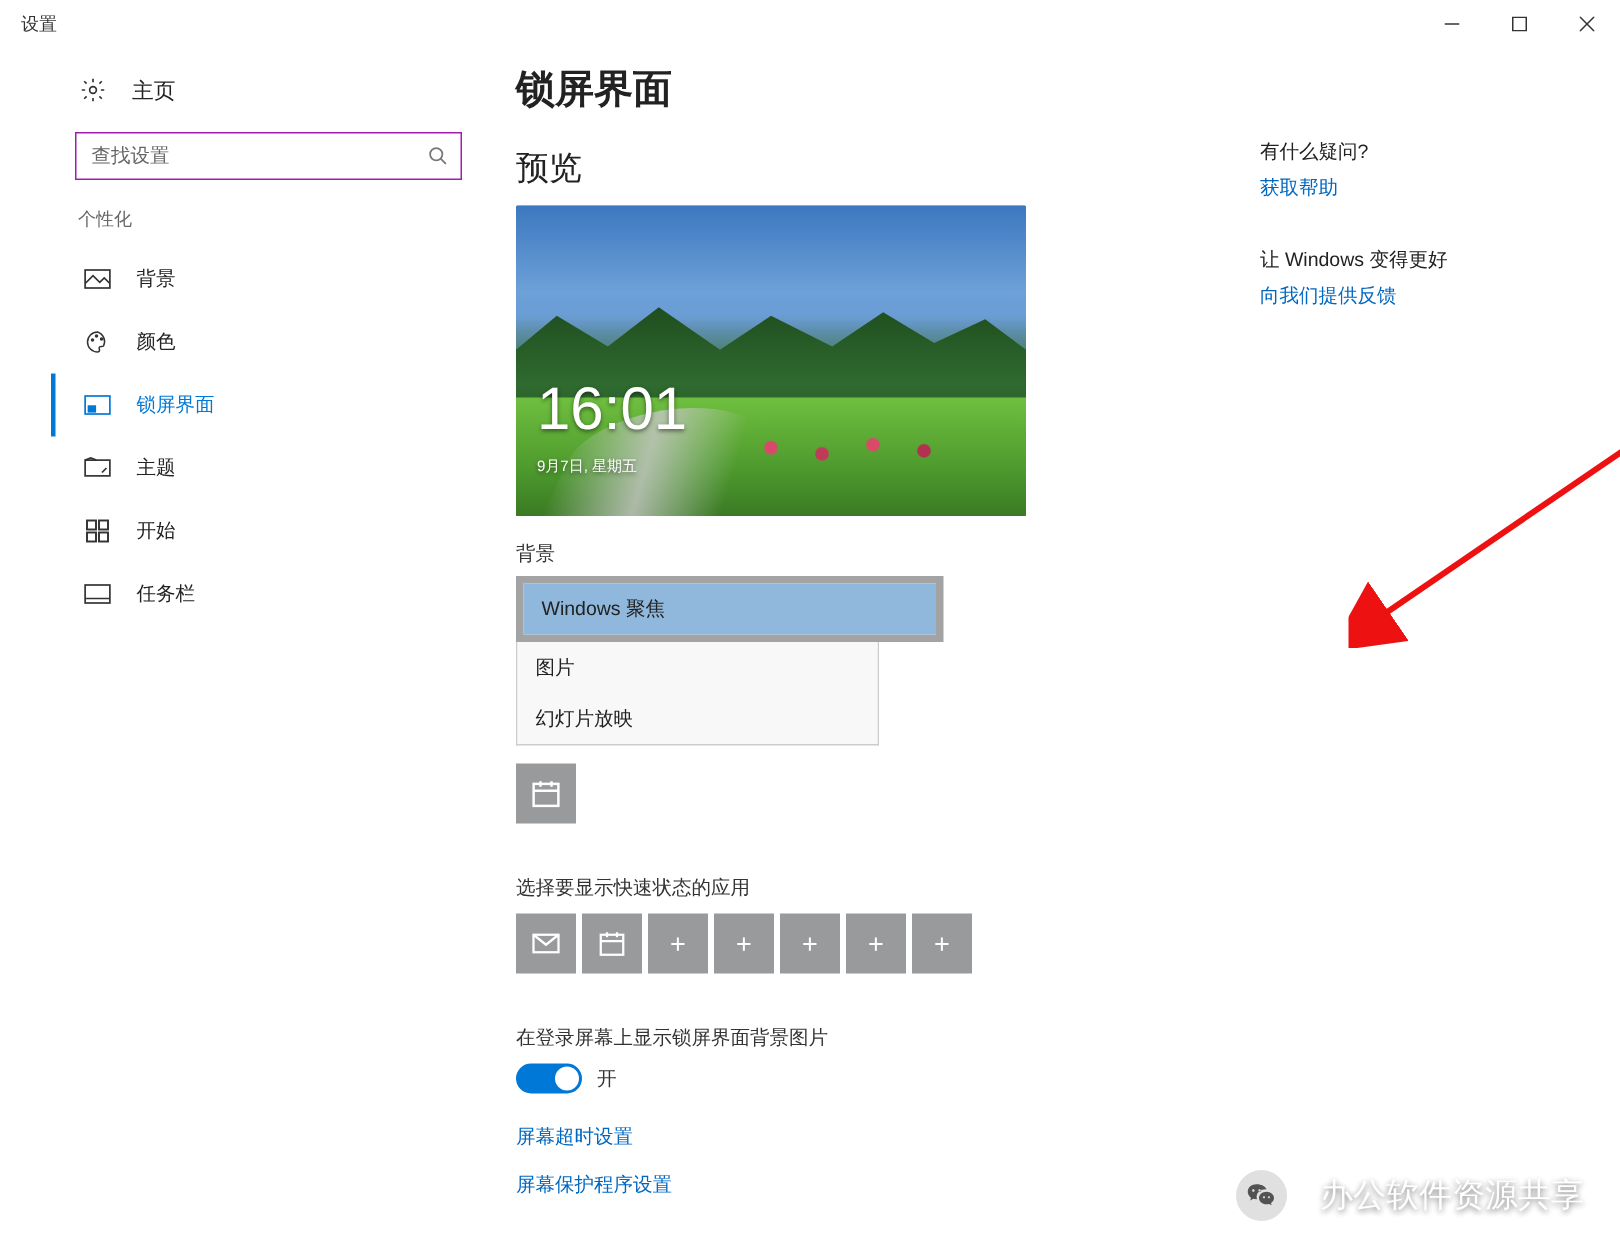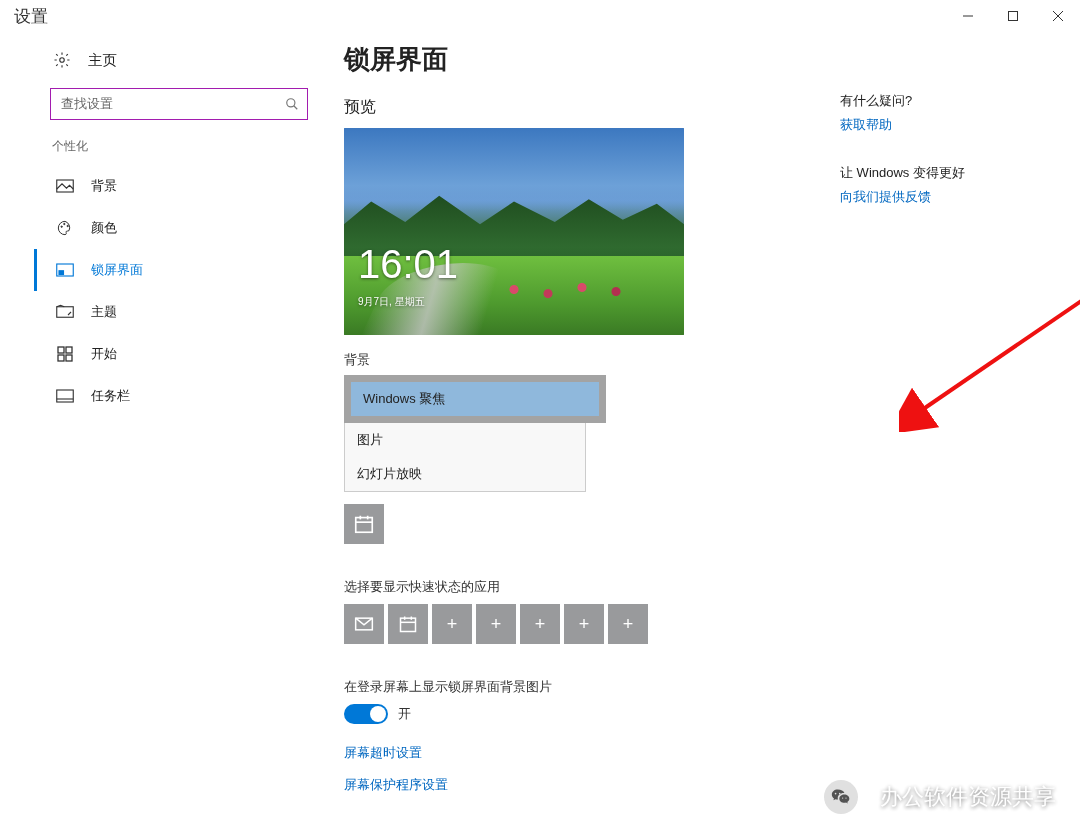--- a/index.html
+++ b/index.html
@@ -1,19 +1,19 @@
 <!DOCTYPE html>
 <html><head>
 <meta charset="utf-8">
 <style>
   * { box-sizing: border-box; margin: 0; padding: 0; font-family: "Microsoft YaHei", "Segoe UI", sans-serif; }
   body { width: 1080px; height: 836px; background: #fff; overflow: hidden; position: relative; }
 
   
-  .titlebar { height: 32px; display: flex; align-items: center; padding: 0 0 0 14px; font-size: 17px; color: #333; text-align: right; }
+  .titlebar { height: 32px; display: flex; align-items: center; padding: 0 0 0 14px; font-size: 12px; color: #333; text-align: right; }
   .title-controls { margin-left: auto; display: flex; }
   .title-btn { width: 45px; height: 32px; display: flex; align-items: center; justify-content: center; color: #333; font-size: 12px; }
 
   
   .layout { display: flex; height: calc(100% - 32px); padding-left: 34px; }
 
   
   .sidebar { width: 290px; padding: 8px 0 0 0; }
   .home-row { display: flex; align-items: center; padding: 10px 0 10px 18px; font-size: 14.5px; color: #222; margin-bottom: 6px; }
   .home-row .icon { width: 20px; height: 20px; margin-right: 16px; display:flex; align-items:center; justify-content:center; }
@@ -23,35 +23,35 @@
 
   .group-label { font-size: 12px; color: #666; padding: 0 0 10px 18px; }
   .nav-list { list-style: none; }
   .nav-item { display: flex; align-items: center; padding: 12px 0 12px 18px; font-size: 13px; color: #222; border-left: 3px solid transparent; }
   .nav-item .nicon { width: 20px; height: 16px; margin-right: 16px; display:flex; align-items:center; justify-content:center; }
   .nav-item.selected { color: #0078d7; border-left-color: #0078d7; }
 
   
   .content { flex: 1; padding: 10px 0 0 20px; position: relative; }
   .page-title { font-size: 26px; font-weight: 600; color: #222; margin-bottom: 20px; }
-  .section-label { font-size: 16px; color: #222; margin-bottom: 10px; }
+  .section-label { font-size: 22px; color: #222; margin-bottom: 10px; }
 
   .preview { width: 340px; height: 207px; position: relative; border-radius: 1px; overflow: hidden; margin-bottom: 16px; background: linear-gradient(to bottom, #4a7ab5 0%, #6a9bd4 35%, #3a6d3a 55%, #2e5f2e 100%); }
   .preview .sky { position:absolute; inset:0; background: linear-gradient(to bottom, #3c78c0 0%, #6da1d8 28%, rgba(255,255,255,0) 40%);}
   .preview .trees { position:absolute; left:0; right:0; top:30%; height:55%; background: linear-gradient(to bottom, #1e4a1e 0%, #2f6a2f 50%, #235023 100%); clip-path: polygon(0 30%, 8% 10%, 18% 28%, 28% 5%, 40% 30%, 50% 10%, 62% 28%, 72% 8%, 82% 26%, 92% 12%, 100% 30%, 100% 100%, 0 100%); }
   .preview .grass { position:absolute; left:0; right:0; bottom:0; height:38%; background: linear-gradient(to bottom, #6fbf3f 0%, #4e9a2e 60%, #3a7a24 100%);}
   .preview .path { position:absolute; bottom:0; left:10%; width:40%; height:35%; background: linear-gradient(80deg, rgba(200,200,200,0.0) 0%, rgba(200,200,200,0.8) 40%, rgba(200,200,200,0.0) 80%); transform: skewX(-25deg); border-radius: 50% 50% 0 0;}
   .preview .flowers { position:absolute; left:40%; bottom:12%; width:50%; height:20%; background: radial-gradient(circle at 20% 50%, #d94a6a 0 4px, transparent 5px), radial-gradient(circle at 40% 60%, #c23a5a 0 4px, transparent 5px), radial-gradient(circle at 60% 45%, #d94a6a 0 4px, transparent 5px), radial-gradient(circle at 80% 55%, #b23050 0 4px, transparent 5px);}
   .preview .clock { position:absolute; left:14px; bottom:48px; color:#fff; font-size:40px; font-weight:300; text-shadow: 0 1px 3px rgba(0,0,0,0.5);}
   .preview .date { position:absolute; left:14px; bottom:26px; color:#fff; font-size:10px; text-shadow: 0 1px 3px rgba(0,0,0,0.5);}
 
   .small-label { font-size: 13px; color: #333; margin: 6px 0 0 0; }
 
   
-  .dropdown { width: 262px; border: 7px solid #a3a3a3; position: relative; margin-top: 6px; }
+  .dropdown { width: 285px; border: 5px solid #a3a3a3; position: relative; margin-top: 6px; }
   .dd-option { padding: 8px 12px; font-size: 13px; color: #222; }
   .dd-option.sel { background: #8fb8dc; }
 
   
   .dd-rest { width: 242px; border: 1px solid #ccc; border-top: none; }
   .dd-rest .dd-option { background: #f8f8f8; }
 
   .calendar-tile { margin-top: 12px; width: 40px; height: 40px; background: #999a9c; display:flex; align-items:center; justify-content:center; color:#fff; }
 
   .subheading { font-size: 13px; color: #333; margin-top: 34px; }

